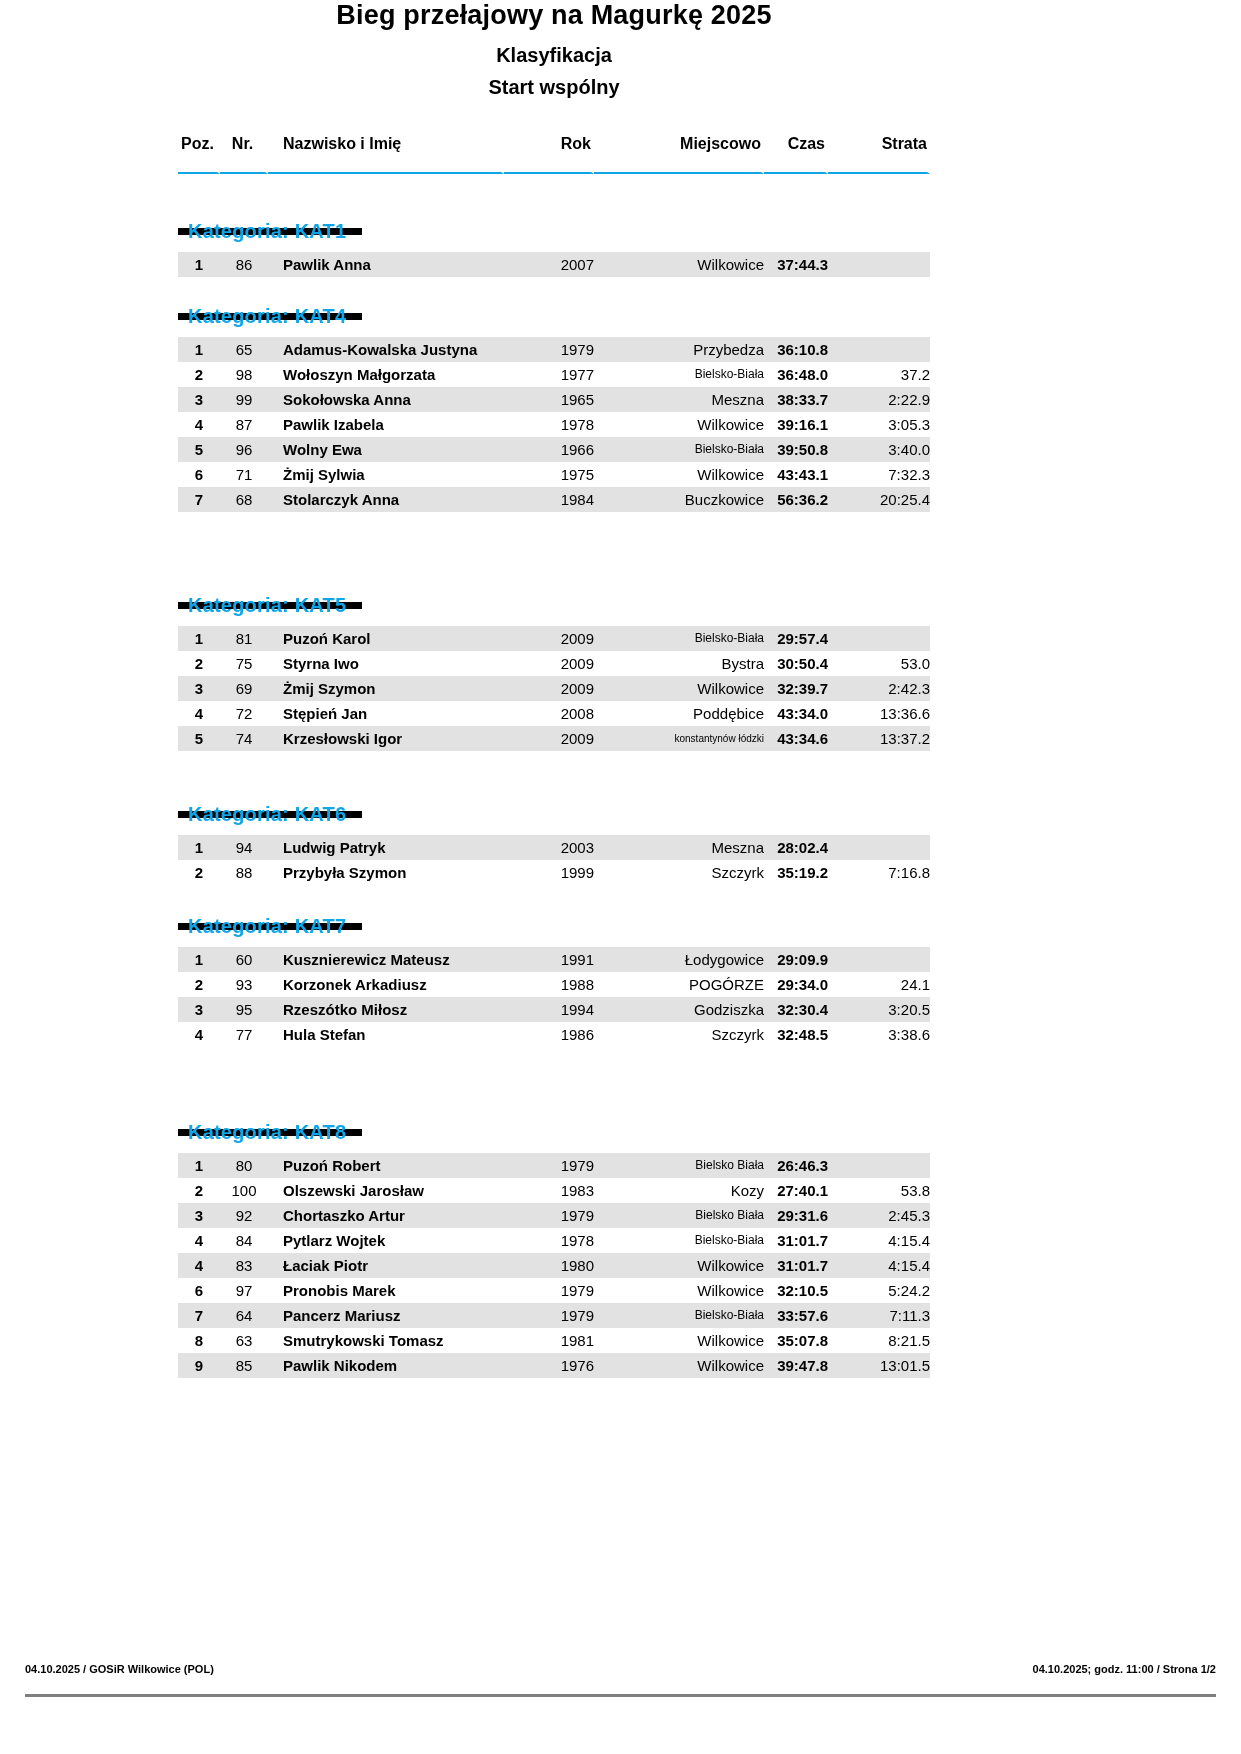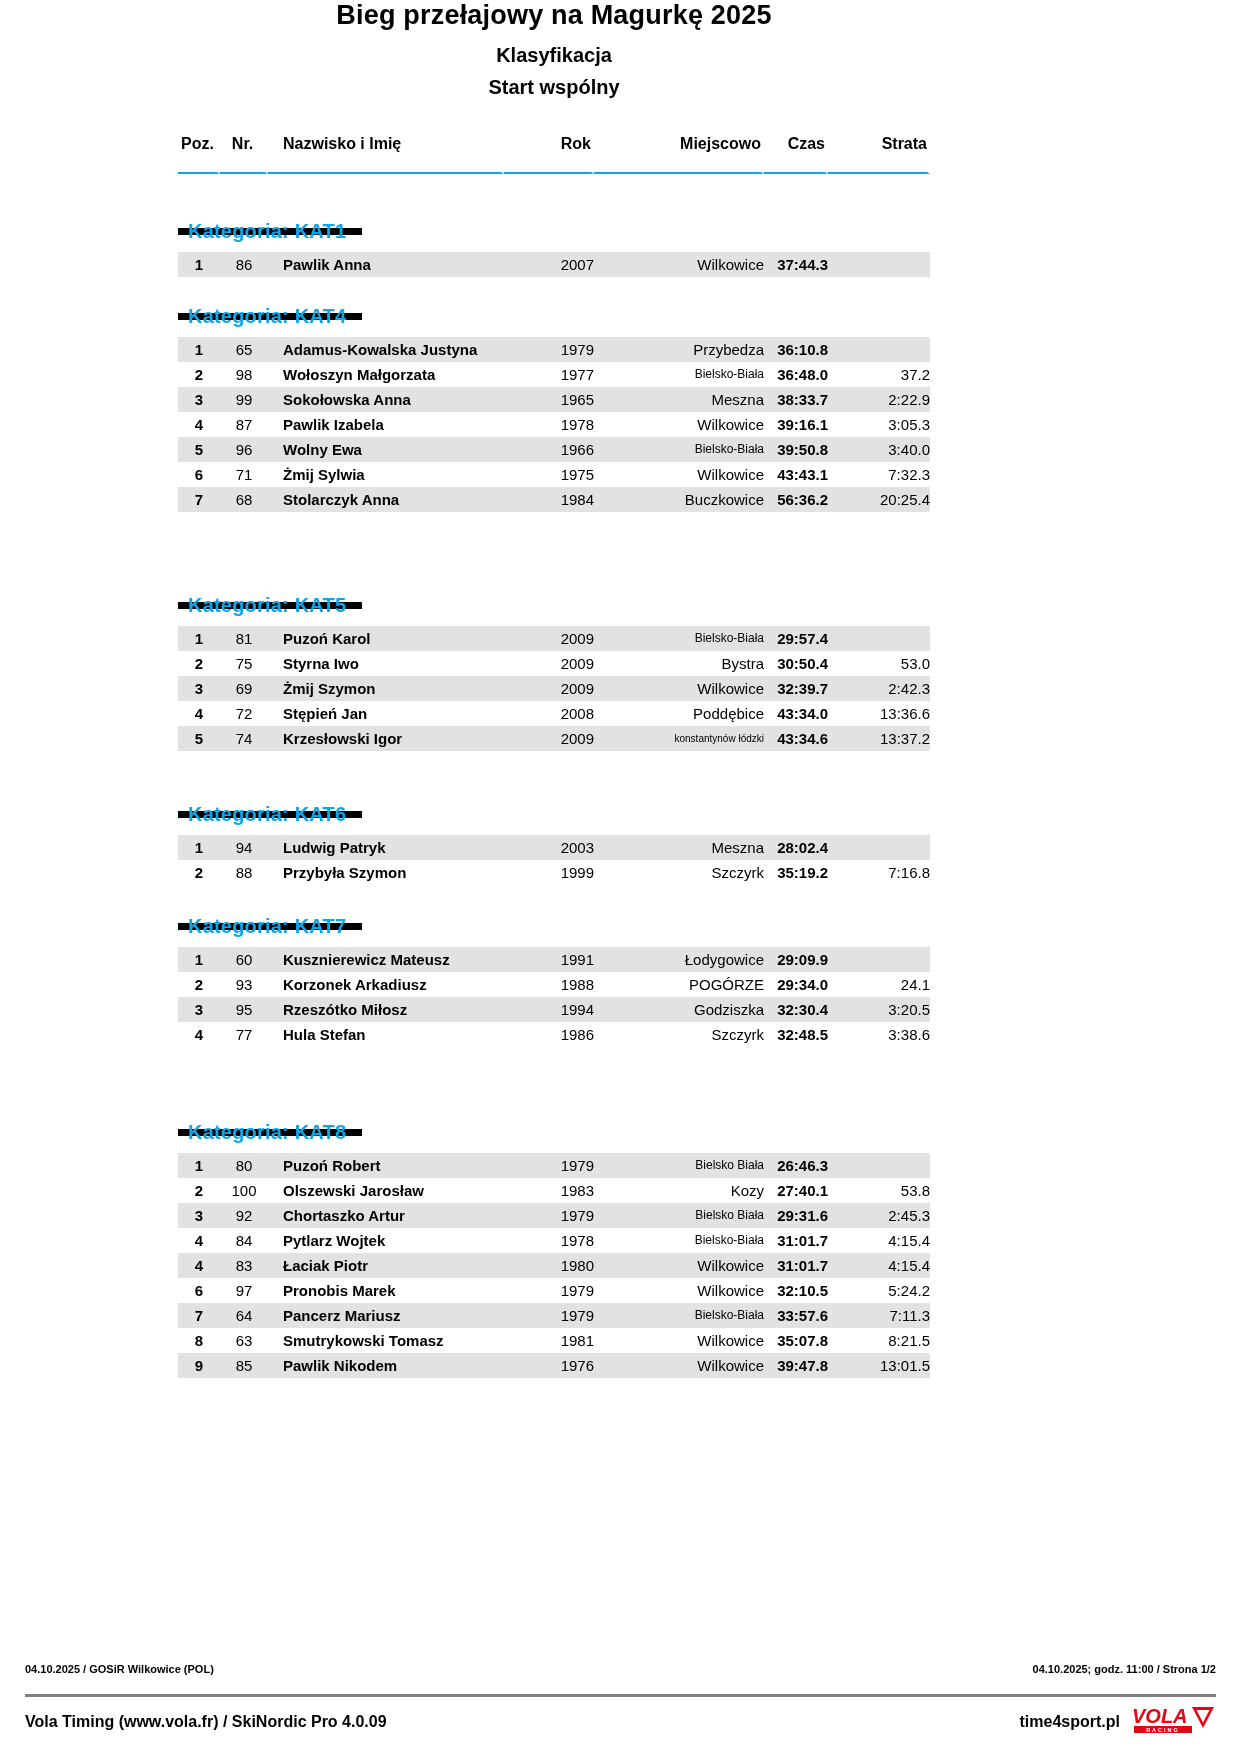--- a/index.html
+++ b/index.html
@@ -399,28 +399,13 @@
           </div>
   </section>
 </div>
   </div>
 
   <div class="footer-top">
     <span>04.10.2025  /  GOSiR Wilkowice (POL)</span>
     <span>04.10.2025; godz. 11:00 / Strona 1/2</span>
   </div>
   <div class="footer-divider"></div>
-  <div class="footer-bottom">
-    <span>Vola Timing (www.vola.fr) / SkiNordic Pro 4.0.09</span>
-    <span class="right-group">
-      <span>time4sport.pl</span>
-      <span class="vola-logo">
-        <svg width="84" height="32" viewBox="0 0 84 32">
-          <text x="0" y="19" font-family="Liberation Sans, sans-serif" font-size="20" font-weight="bold" font-style="italic" fill="#e30613">VOLA</text>
-          <polygon points="60,3 82,3 71,24" fill="#e30613"></polygon>
-          <polygon points="64.5,6 77.5,6 71,18.5" fill="#ffffff"></polygon>
-          <rect x="2" y="22" width="58" height="7" fill="#e30613"></rect>
-          <text x="31" y="27.6" font-family="Liberation Sans, sans-serif" font-size="5.5" font-weight="bold" fill="#ffffff" text-anchor="middle" letter-spacing="2">RACING</text>
-        </svg>
-      </span>
-    </span>
-  </div>
 </div>
 
 </body></html>

